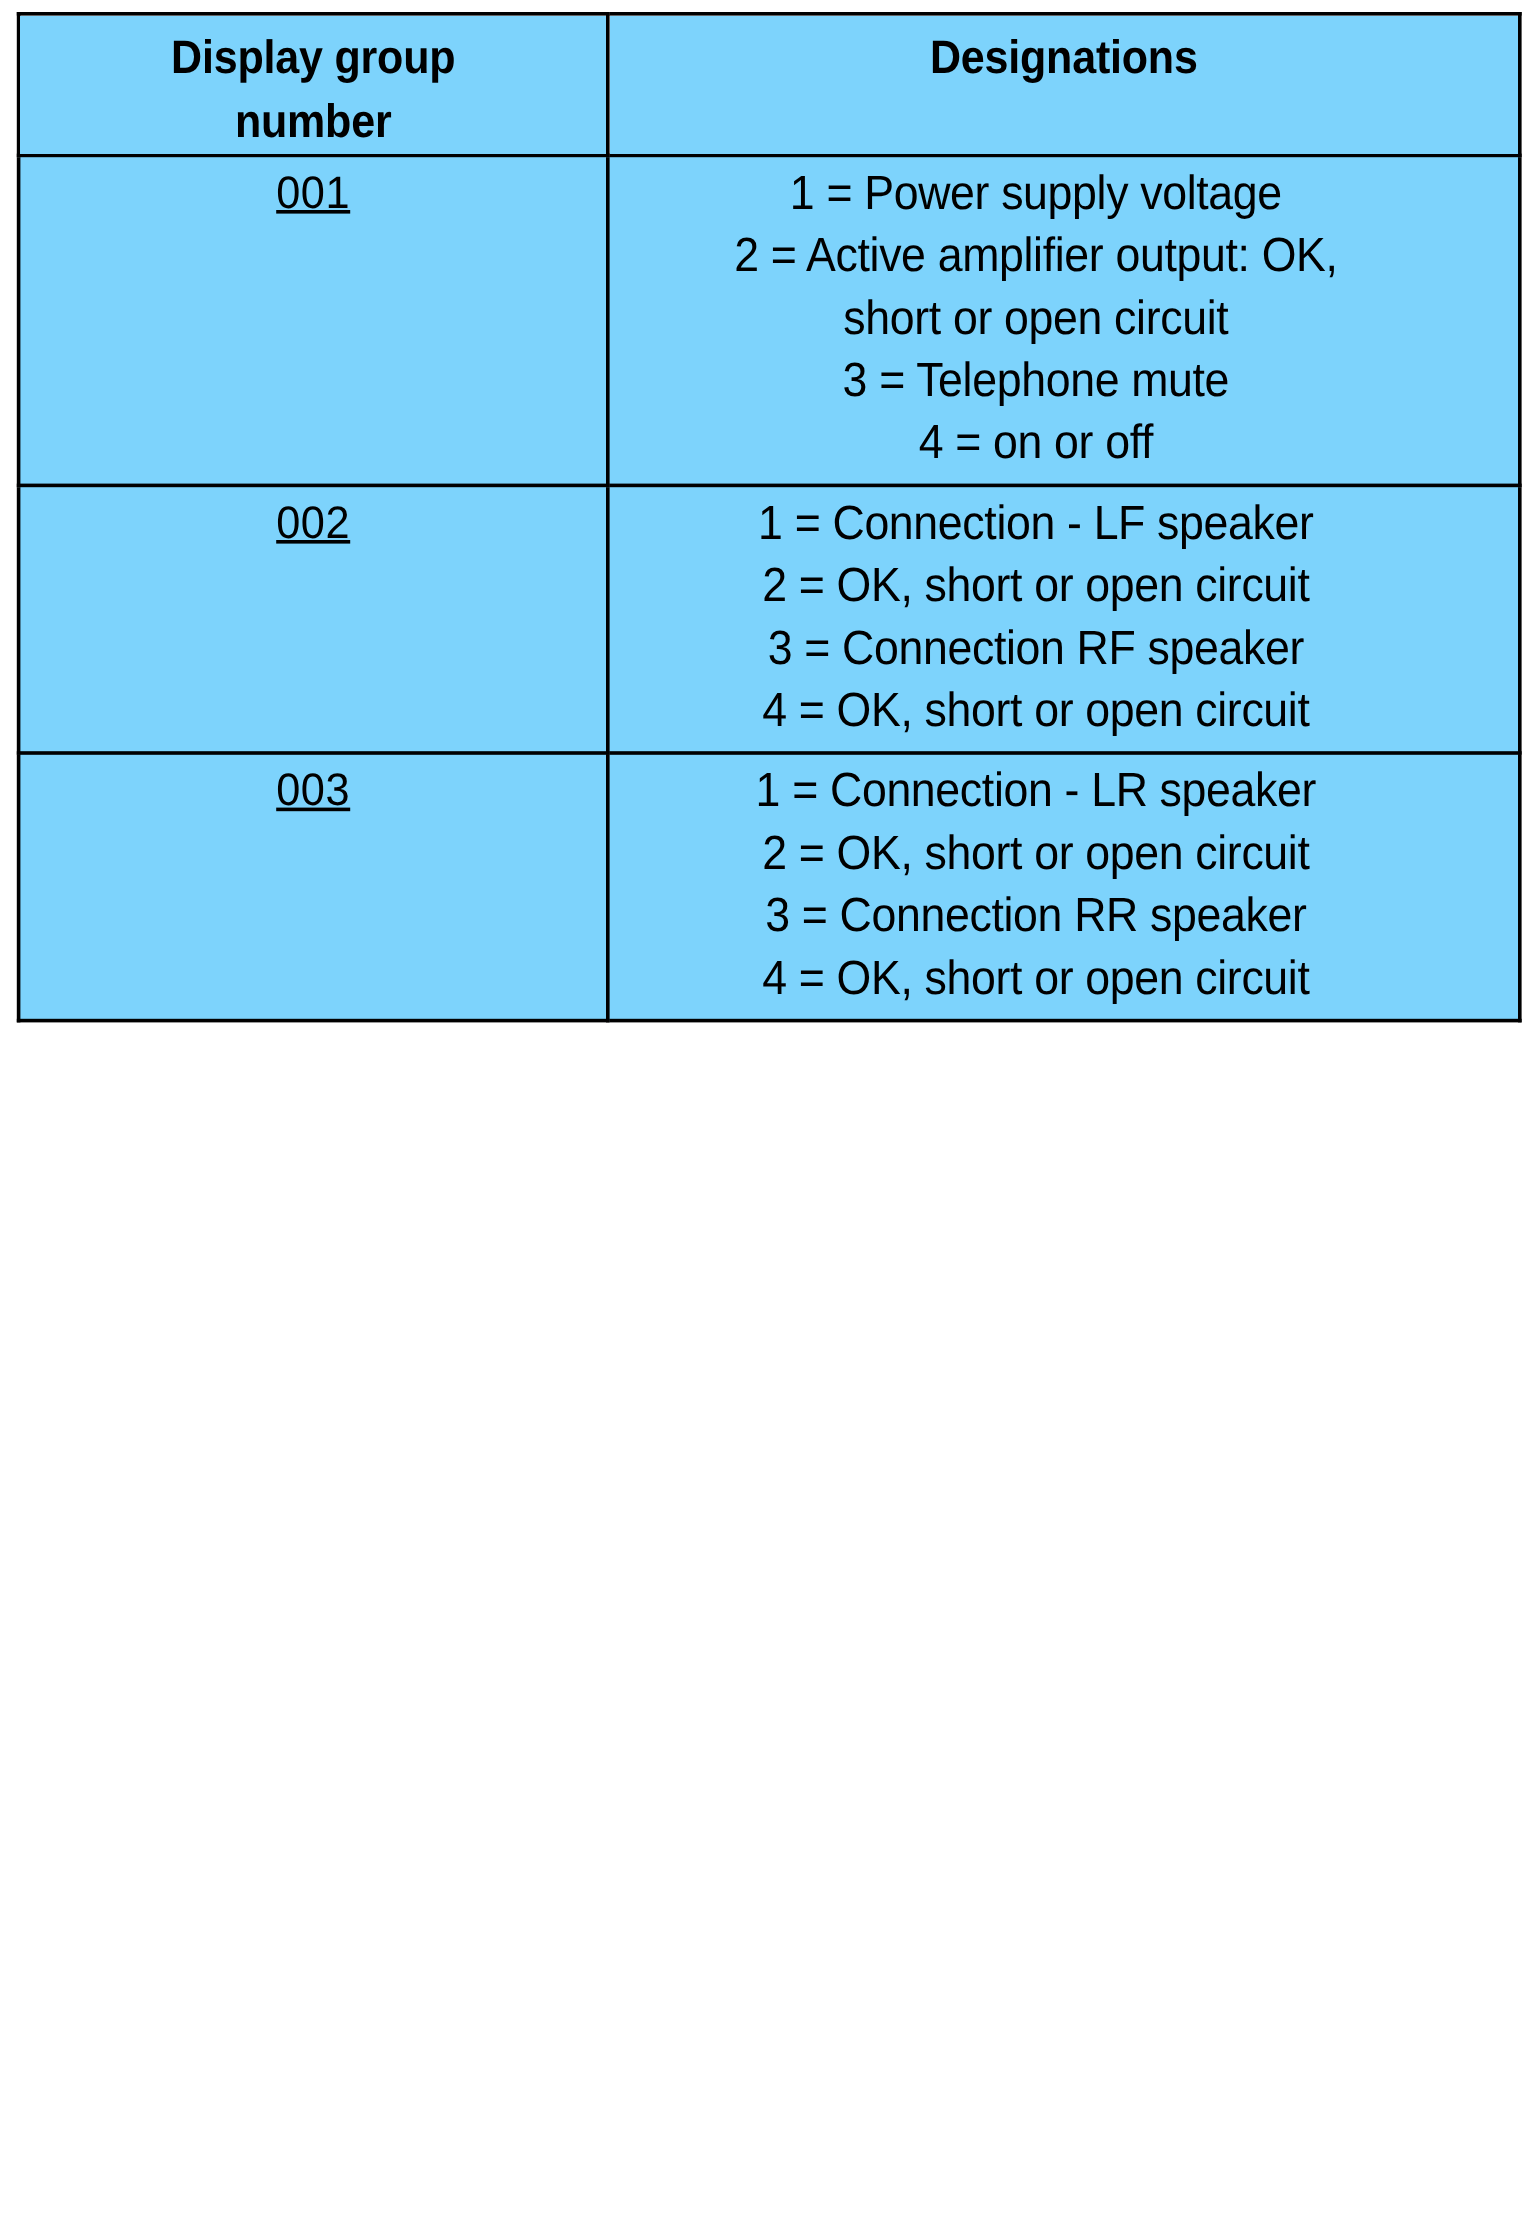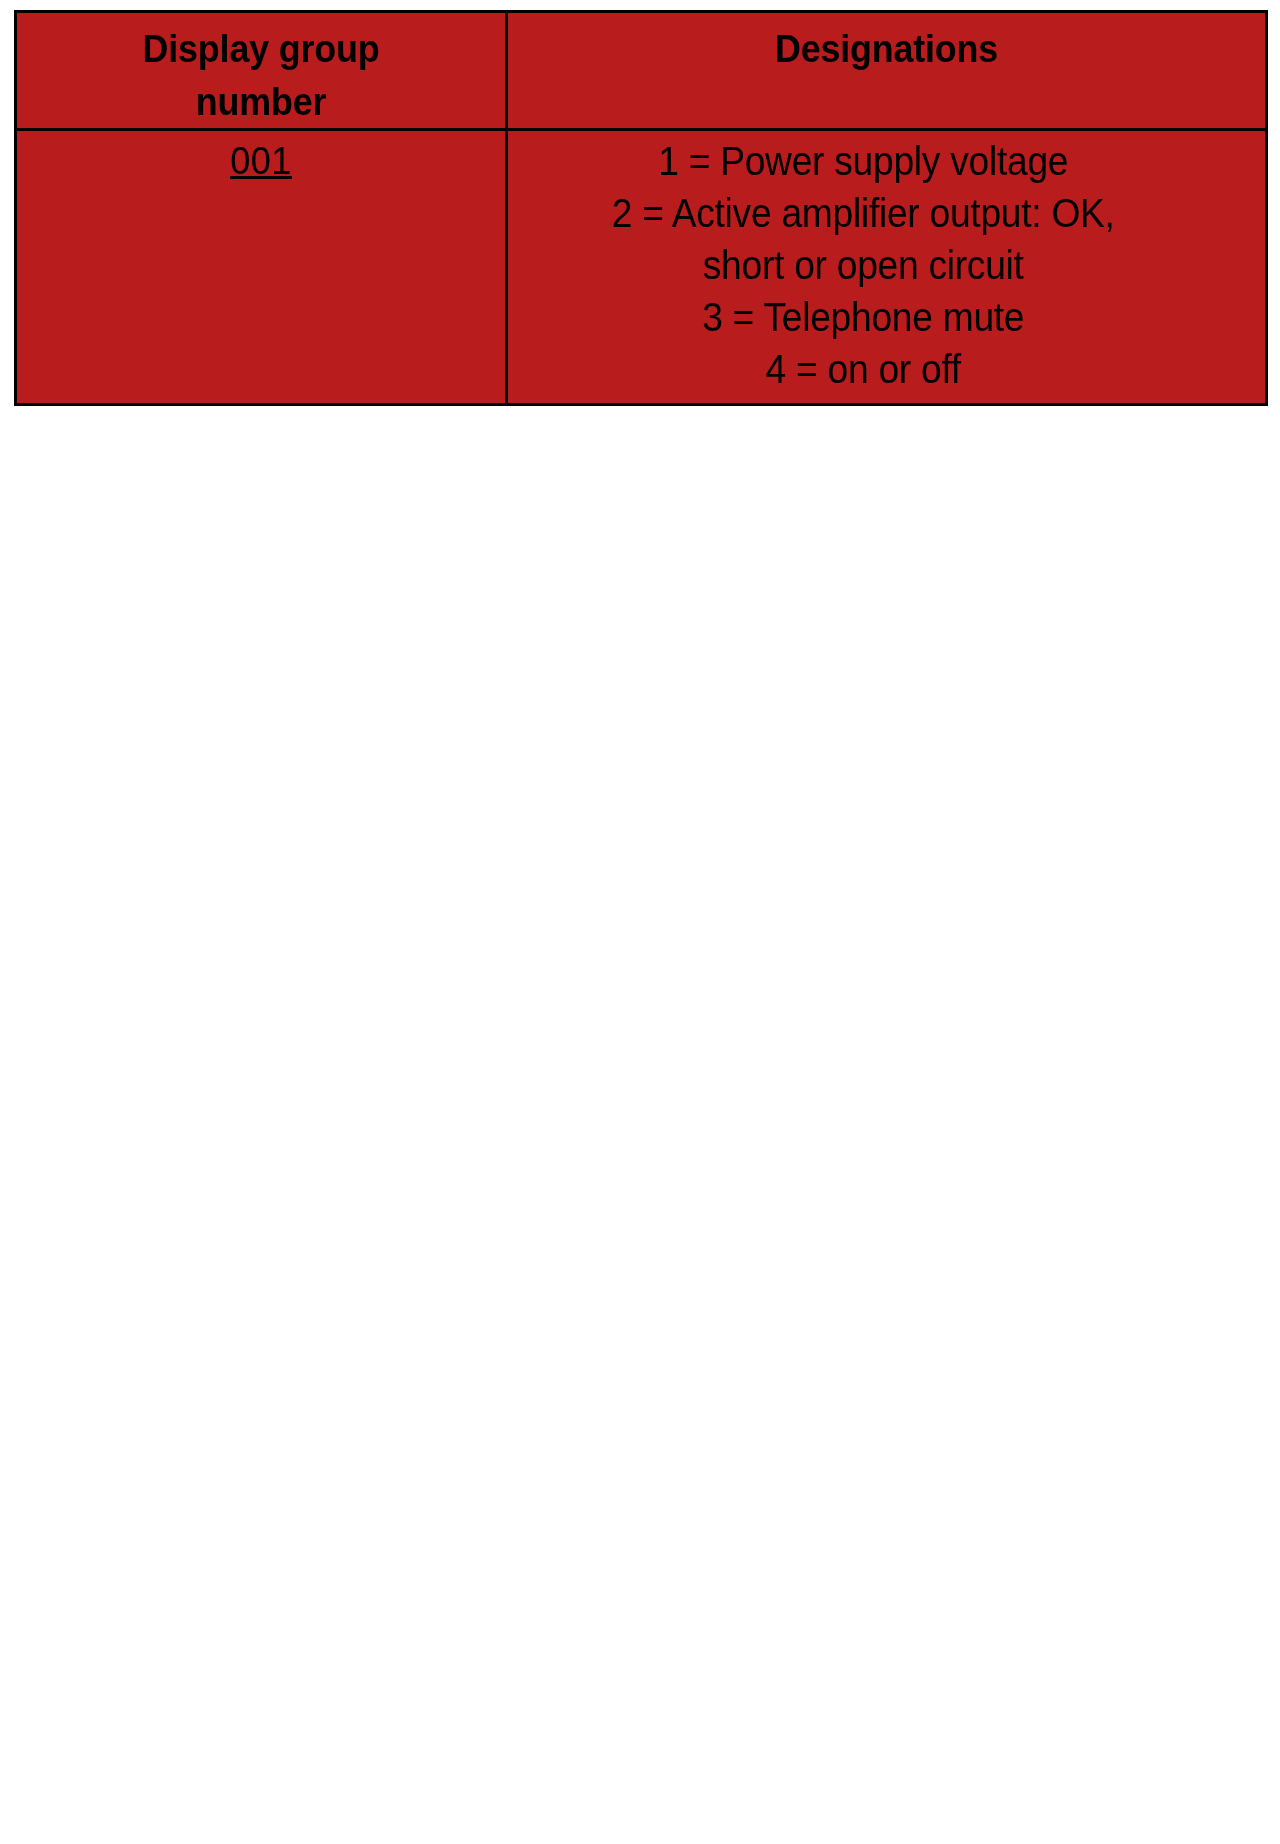--- a/index.html
+++ b/index.html
@@ -29,21 +29,21 @@
     left: 14px;
     top: 10px;
     width: 1251px;
     border-collapse: collapse;
     table-layout: fixed;
   }
   .spec-table td, .spec-table th {
     border: 3px solid #000;
     padding: 0;
     vertical-align: top;
-    background: #b91c1c;
+    background: #7dd3fc;
   }
   .col-group  { width: 491px; }
   .col-desig  { width: 760px; }
 
   
   .hdr-cell {
     text-align: center;
     height: 95px;
     position: relative;
     overflow: visible;
@@ -159,17 +159,43 @@
           <td class="desig-cell">
             <span class="desig-list">
               <span class="desig-line">1 = Power supply voltage</span>
               <span class="desig-line">2 = Active amplifier output: OK,</span>
               <span class="desig-line">short or open circuit</span>
               <span class="desig-line">3 = Telephone mute</span>
               <span class="desig-line">4 = on or off</span>
             </span>
           </td>
         </tr>
+        <tr>
+          <td class="group-cell">
+            <span class="group-num">002</span>
+          </td>
+          <td class="desig-cell">
+            <span class="desig-list">
+              <span class="desig-line">1 = Connection - LF speaker</span>
+              <span class="desig-line">2 = OK, short or open circuit</span>
+              <span class="desig-line">3 = Connection RF speaker</span>
+              <span class="desig-line">4 = OK, short or open circuit</span>
+            </span>
+          </td>
+        </tr>
+        <tr>
+          <td class="group-cell">
+            <span class="group-num">003</span>
+          </td>
+          <td class="desig-cell">
+            <span class="desig-list">
+              <span class="desig-line">1 = Connection - LR speaker</span>
+              <span class="desig-line">2 = OK, short or open circuit</span>
+              <span class="desig-line">3 = Connection RR speaker</span>
+              <span class="desig-line">4 = OK, short or open circuit</span>
+            </span>
+          </td>
+        </tr>
       </tbody>
   </table>
 
 
 </div>
 
 </body></html>

